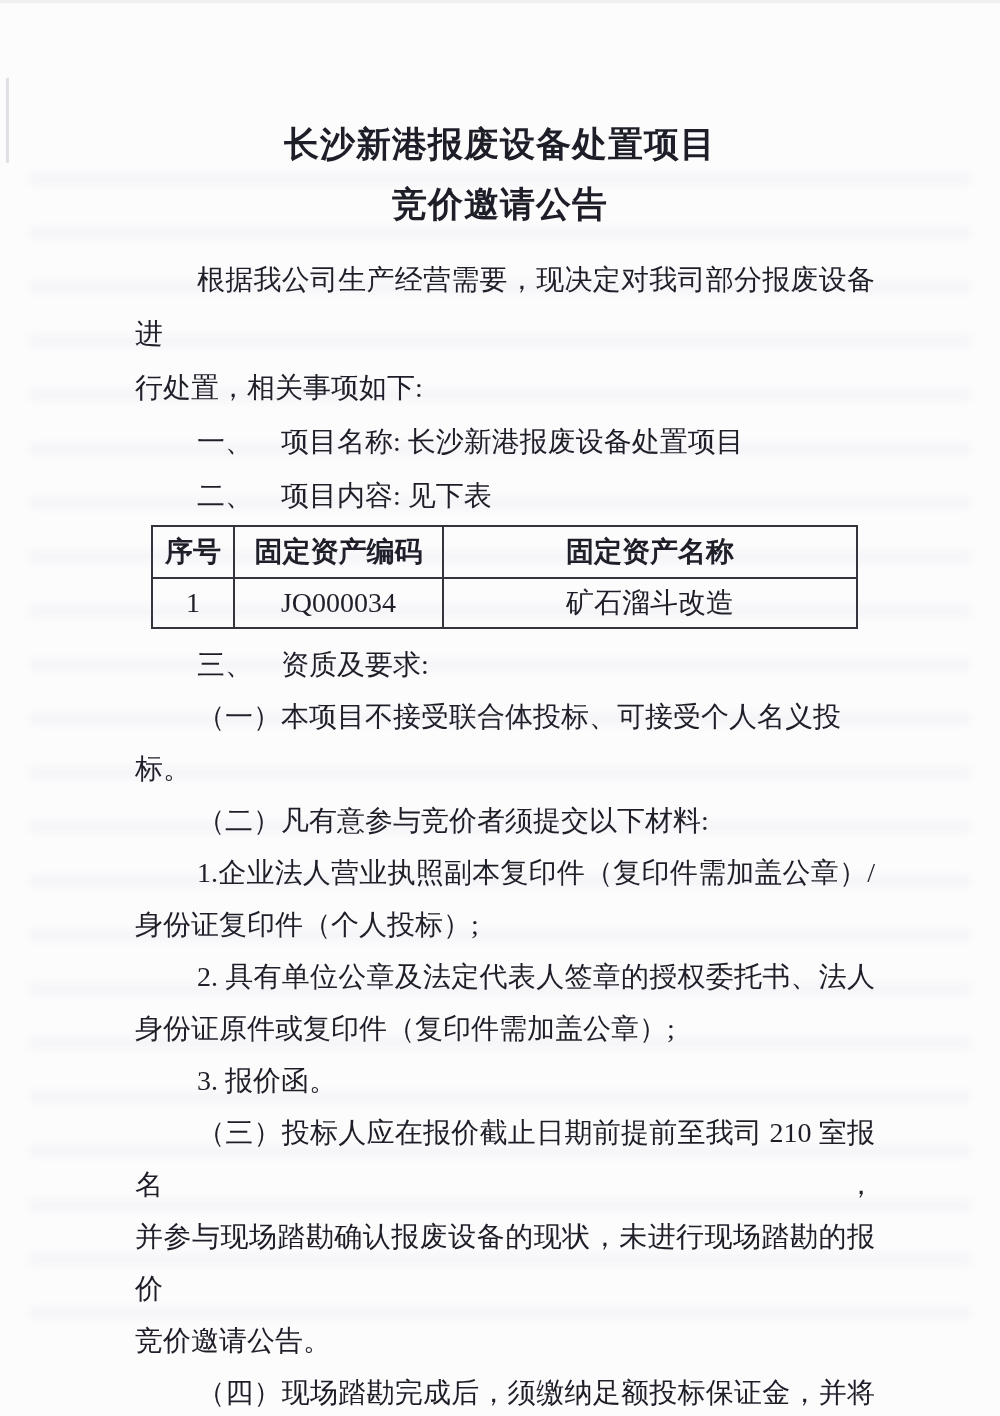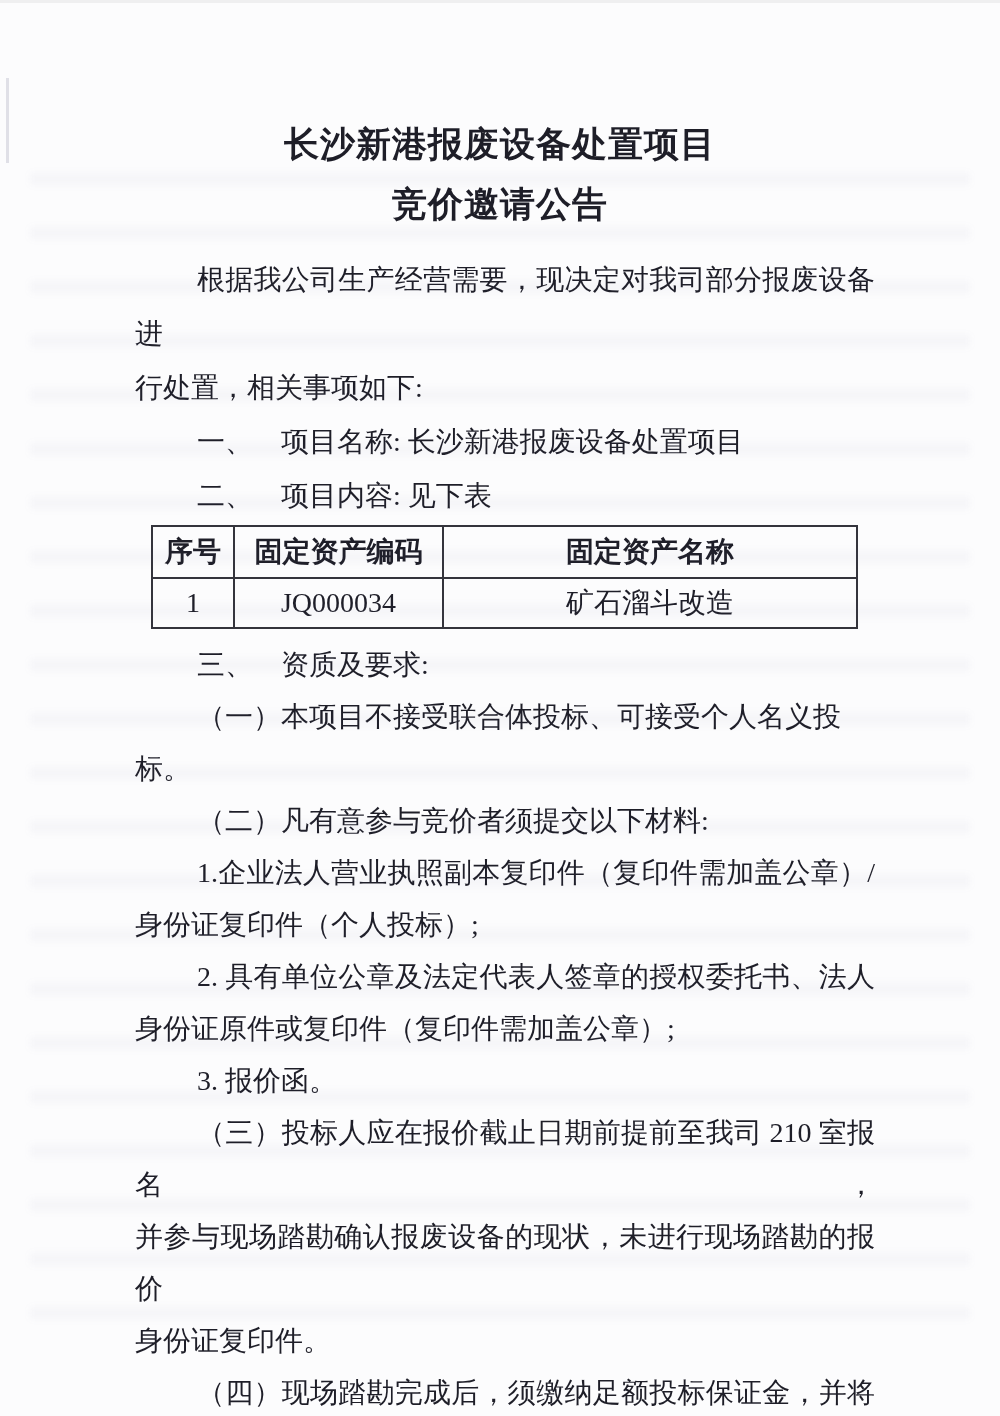--- a/index.html
+++ b/index.html
@@ -117,18 +117,18 @@
     <div class="ln2 indent fill">1.企业法人营业执照副本复印件（复印件需加盖公章）/</div>
     <div class="ln2">身份证复印件（个人投标）;</div>
 
     <div class="ln2 indent fill">2. 具有单位公章及法定代表人签章的授权委托书、法人</div>
     <div class="ln2">身份证原件或复印件（复印件需加盖公章）;</div>
 
     <div class="ln2 indent">3. 报价函。</div>
 
     <div class="ln2 indent fill">（三）投标人应在报价截止日期前提前至我司 210 室报名，</div>
     <div class="ln2 fill">并参与现场踏勘确认报废设备的现状，未进行现场踏勘的报价</div>
-    <div class="ln2">身份证复印件。</div>
+    <div class="ln2">竞价邀请公告。</div>
 
     <div class="ln2 indent fill">（四）现场踏勘完成后，须缴纳足额投标保证金，并将上</div>
 
   </div>
 </div>
 
 </body></html>

